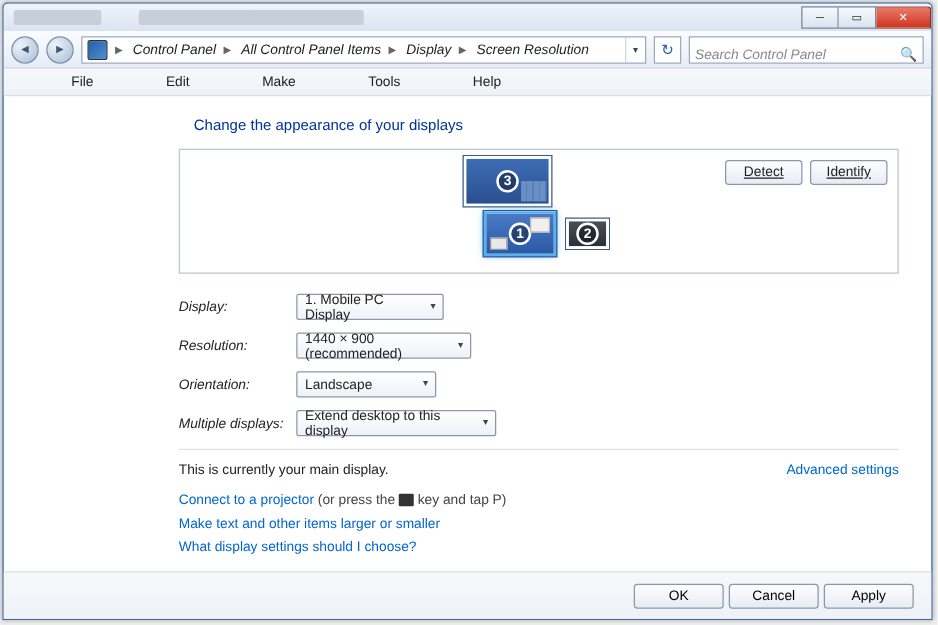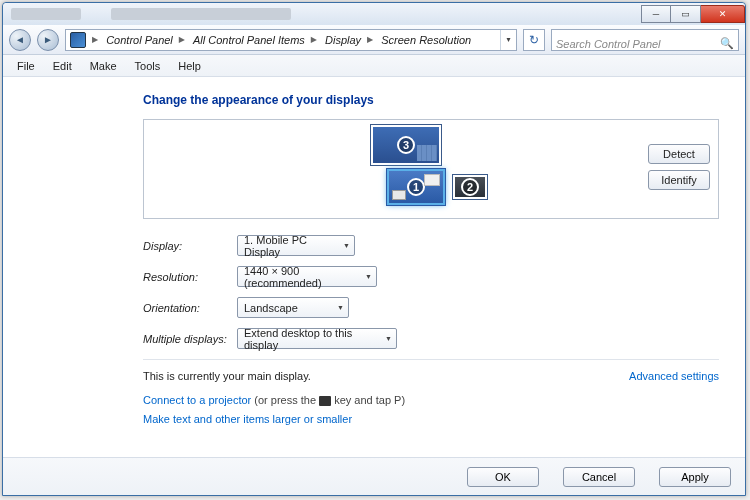--- a/index.html
+++ b/index.html
@@ -17,46 +17,46 @@
 .addrbar{flex:1;height:22px;border:1px solid #9aaac0;background:#fff;display:flex;align-items:center;font-size:11px;color:#222;}
 .addrbar .seg{padding:0 4px 0 6px;display:flex;align-items:center;height:100%;font-style:italic;}
 .addrbar .chev{color:#666;font-size:8px;padding:0 2px;}
 .cpicon{width:16px;height:16px;background:linear-gradient(135deg,#2a5fa3,#4a8fd6);margin:0 4px;border:1px solid #234;border-radius:2px;}
 .addrend{margin-left:auto;display:flex;align-items:center;height:100%;}
 .addrend .drop{width:16px;border-left:1px solid #ccd6e2;height:100%;display:flex;align-items:center;justify-content:center;font-size:8px;color:#444;}
 .refresh{width:22px;height:22px;border:1px solid #9aaac0;background:#fff;display:flex;align-items:center;justify-content:center;color:#2a5fa3;font-size:12px;}
 .searchbox{width:188px;height:22px;border:1px solid #9aaac0;background:#fff;display:flex;align-items:flex-end;padding:0 4px;font-size:11px;color:#888;font-style:italic;}
 .searchbox .mag{margin-left:auto;color:#4a6fa0;font-style:normal;}
 .menubar{height:22px;background:linear-gradient(#f6f8fb,#eef2f7);border-bottom:1px solid #d7dee8;display:flex;align-items:center;padding:0 6px;gap:2px;font-size:11px;color:#222;}
-.menubar span{padding:2px 8px;}
+.menubar span{padding:2px 8px;margin-left:40px;}
 .content{flex:1;padding:16px 26px 0 140px;font-size:11px;color:#222;overflow:hidden;}
-h1{font-size:12px;font-weight:bold;color:#003399;margin-bottom:12px;}
+h1{font-size:12px;font-weight:normal;color:#003399;margin-bottom:12px;margin-left:12px;}
 .diagram-box{border:1px solid #bcc5d1;height:100px;position:relative;margin-bottom:16px;}
-.diagbtns{position:absolute;right:8px;top:24px;display:flex;flex-direction:column;gap:6px;}
+.diagbtns{position:absolute;right:8px;top:8px;display:flex;flex-direction:row;gap:6px;text-decoration:underline;}
 .btn{min-width:62px;height:20px;font-size:11px;background:linear-gradient(#fdfdfe,#e7ecf3);border:1px solid #8a97aa;border-radius:3px;padding:0 10px;display:flex;align-items:center;justify-content:center;cursor:default;}
 .monitors{position:absolute;left:50%;top:50%;transform:translate(-50%,-50%);}
 .mon{position:absolute;border:2px solid #fff;box-shadow:0 0 0 1px #3a5a8a;display:flex;align-items:center;justify-content:center;color:#fff;font-weight:bold;}
 .mon .num{width:18px;height:18px;border-radius:50%;background:rgba(0,0,0,.35);border:2px solid #fff;display:flex;align-items:center;justify-content:center;font-size:11px;}
 .mon3{width:70px;height:40px;background:linear-gradient(#3e6db5,#2a4f8f);top:-44px;left:-60px;}
 .mon3grid{position:absolute;right:2px;bottom:2px;width:20px;height:16px;background:repeating-linear-gradient(90deg,#6a8fc5 0 4px,#5a7fb5 4px 5px),repeating-linear-gradient(0deg,#6a8fc5 0 4px,#5a7fb5 4px 5px);}
 .mon1{width:58px;height:36px;background:linear-gradient(#4a7ac5,#2a5aa5);top:0;left:-44px;border:2px solid #5ab0e8;box-shadow:0 0 0 1px #2a5aa5,0 0 6px #5ab0e8;}
 .mon1 .kb{position:absolute;left:3px;bottom:3px;width:14px;height:10px;background:#e8e8e8;border:1px solid #999;}
 .mon1 .wn{position:absolute;right:3px;top:3px;width:16px;height:12px;background:#f0f0f0;border:1px solid #bbb;}
 .mon2{width:34px;height:24px;background:linear-gradient(#4a5058,#2a3038);top:6px;left:22px;}
 .form-row{display:flex;align-items:center;margin-bottom:10px;}
 .form-row label{width:94px;font-style:italic;}
 .select{height:21px;border:1px solid #8a97aa;background:linear-gradient(#fff,#eef2f7);border-radius:2px;padding:0 18px 0 6px;font-size:11px;display:flex;align-items:center;position:relative;min-width:80px;}
 .select::after{content:"▼";position:absolute;right:4px;font-size:7px;color:#444;}
 .sep{border-top:1px solid #dfe4eb;margin:6px 0 10px;}
 .mainline{display:flex;justify-content:space-between;margin-bottom:12px;}
 .link{color:#0066cc;cursor:pointer;}
 .links p{margin-bottom:7px;}
 .muted{color:#444;}
 .winkey{display:inline-block;width:12px;height:10px;background:#333;border-radius:1px;position:relative;vertical-align:middle;}
-.footer{height:38px;border-top:1px solid #d7dee8;background:linear-gradient(#f6f8fb,#eef2f7);display:flex;align-items:center;justify-content:flex-end;gap:24px;padding:0 14px;}
+.footer{height:38px;border-top:1px solid #d7dee8;background:linear-gradient(#f6f8fb,#eef2f7);display:flex;align-items:center;justify-content:flex-end;gap:4px;padding:0 14px;}
 </style>
 </head>
 <body>
 
 <div class="window">
 
   <div class="titlebar">
     <div class="titlebar-blur">
       <div class="blur" style="width:70px"></div>
       <div class="blur" style="width:180px"></div>
@@ -154,20 +154,21 @@
     <div class="mainline">
       <span>This is currently your main display.</span>
       <span class="link">Advanced settings</span>
     </div>
 
     <div class="links">
       <p>
         <span class="link">Connect to a projector</span><span class="muted"> (or press the </span><span class="winkey"></span><span class="muted"> key and tap P)</span>
       </p>
       <p><span class="link">Make text and other items larger or smaller</span></p>
+      <p><span class="link">What display settings should I choose?</span></p>
     </div>
   </div>
 
   <div class="footer">
     <div class="btn" style="min-width:72px">OK</div>
     <div class="btn" style="min-width:72px">Cancel</div>
     <div class="btn" style="min-width:72px">Apply</div>
   </div>
 
 </div>

